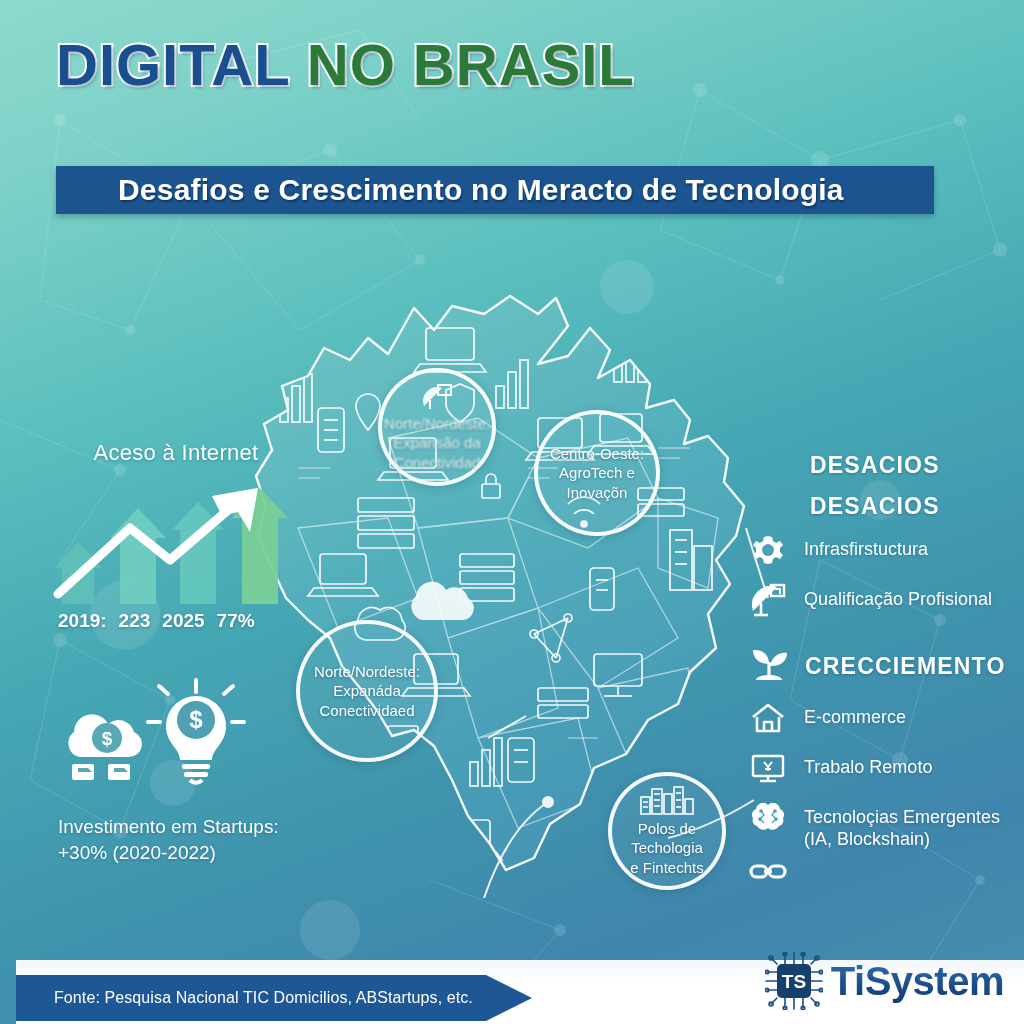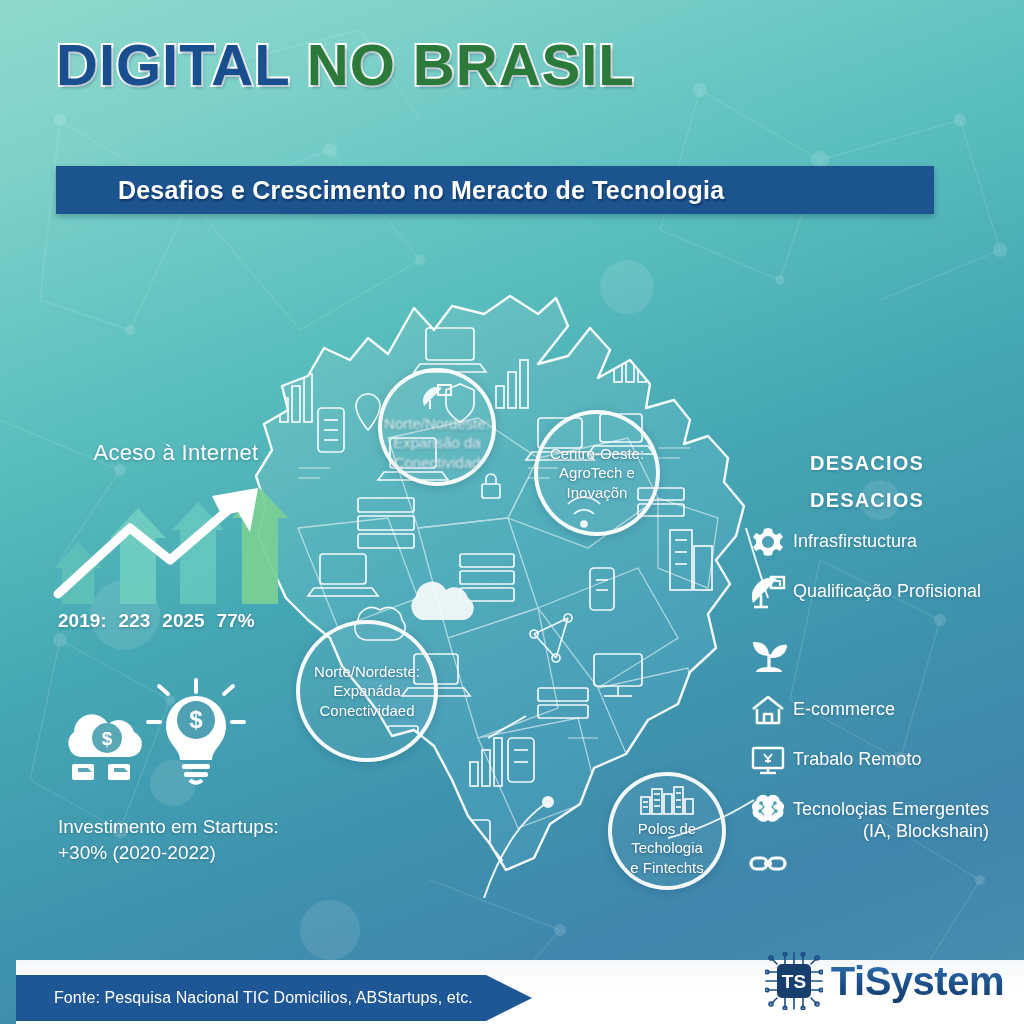--- a/index.html
+++ b/index.html
@@ -29,21 +29,21 @@
   .t-blue { color:#1a4f8f; }
   .t-green { color:#2b7a39; }
   .title-line.l2 { margin-top:12px; }
   .subtitle-bar {
     position:absolute; left:56px; top:166px; width:878px; height:48px;
     background:#1b548f;
     box-shadow:0 3px 6px rgba(0,40,70,.28);
     display:flex; align-items:center; padding-left:62px;
   }
   .subtitle-bar span {
-    color:#ffffff; font-size:25px; font-weight:bold; letter-spacing:.2px;
+    color:#ffffff; font-size:30px; font-weight:bold; letter-spacing:.2px;
     text-shadow:1px 2px 2px rgba(0,20,50,.45);
   }
 
   
   .panel-left { position:absolute; left:46px; top:440px; width:260px; }
   .left-heading {
     color:#ffffff; font-size:22px; font-weight:500; letter-spacing:.3px;
     text-align:center; text-shadow:0 1px 3px rgba(0,40,70,.30);
   }
   .bar-labels {
@@ -53,24 +53,24 @@
   }
   .invest-icons { margin:44px 0 0 14px; }
   .invest-text {
     margin:16px 0 0 12px; color:#ffffff; font-size:19px; font-weight:500;
     line-height:1.35; text-shadow:0 1px 3px rgba(0,40,70,.32);
   }
 
   
   .panel-right { position:absolute; left:748px; top:452px; width:270px; }
   .sec-head {
-    color:#ffffff; font-size:20px; font-weight:bold; letter-spacing:1.2px;
+    color:#ffffff; font-size:23px; font-weight:bold; letter-spacing:1.2px;
     text-shadow:0 1px 3px rgba(0,40,70,.32);
   }
-  .r-row { display:flex; align-items:flex-start; gap:5px; margin-top:10px;text-align:right; }
+  .r-row { display:flex; align-items:flex-start; gap:16px; margin-top:10px; }
   .r-row .ico { flex:0 0 auto; width:40px; height:40px; display:flex; align-items:center; justify-content:center; }
   .r-row .lbl {
     color:#ffffff; font-size:18px; font-weight:500; line-height:1.24;
     padding-top:8px; text-shadow:0 1px 3px rgba(0,40,70,.30);
   }
   .head-row { display:flex; align-items:center; gap:13px; }
 
   
   .callout {
     position:absolute; border-radius:50%;
@@ -470,20 +470,21 @@
 
     <div class="head-row" style="margin-top:24px;">
       <span class="ico" style="width:44px;height:44px;">
         <svg width="42" height="42" viewBox="0 0 42 42">
           <path d="M21 34 V18" stroke="#ffffff" stroke-width="3.2" fill="none"></path>
           <path d="M21 20 c-12 0 -16 -8 -16 -14 c10 -1 16 5 16 14 Z" fill="#ffffff"></path>
           <path d="M22 22 c2 -10 10 -14 17 -13 c0 8 -7 14 -17 13 Z" fill="#ffffff"></path>
           <path d="M8 36 a13 5 0 0 1 26 0 Z" fill="#ffffff"></path>
         </svg>
       </span>
+      <span class="sec-head">CRECCIEMENTO</span>
     </div>
 
     <div class="r-row">
       <span class="ico">
         <svg width="38" height="38" viewBox="0 0 38 38" fill="none" stroke="#ffffff" stroke-width="2.6" stroke-linejoin="round">
           <path d="M4 18 L19 6 L34 18"></path>
           <path d="M8 18 V32 H30 V18"></path>
           <path d="M15 32 V23 H23 V32"></path>
         </svg>
       </span>

